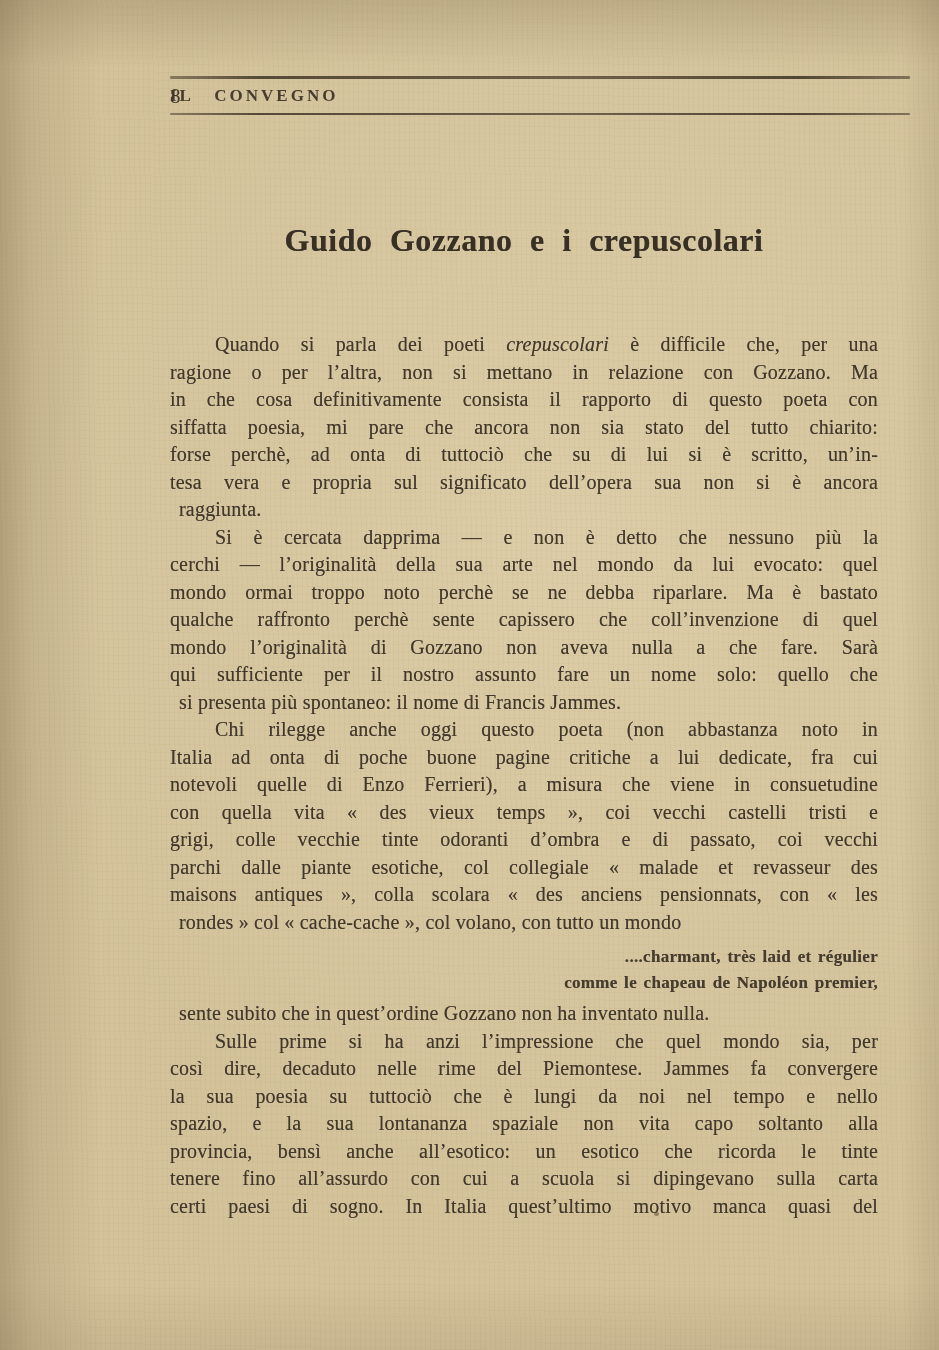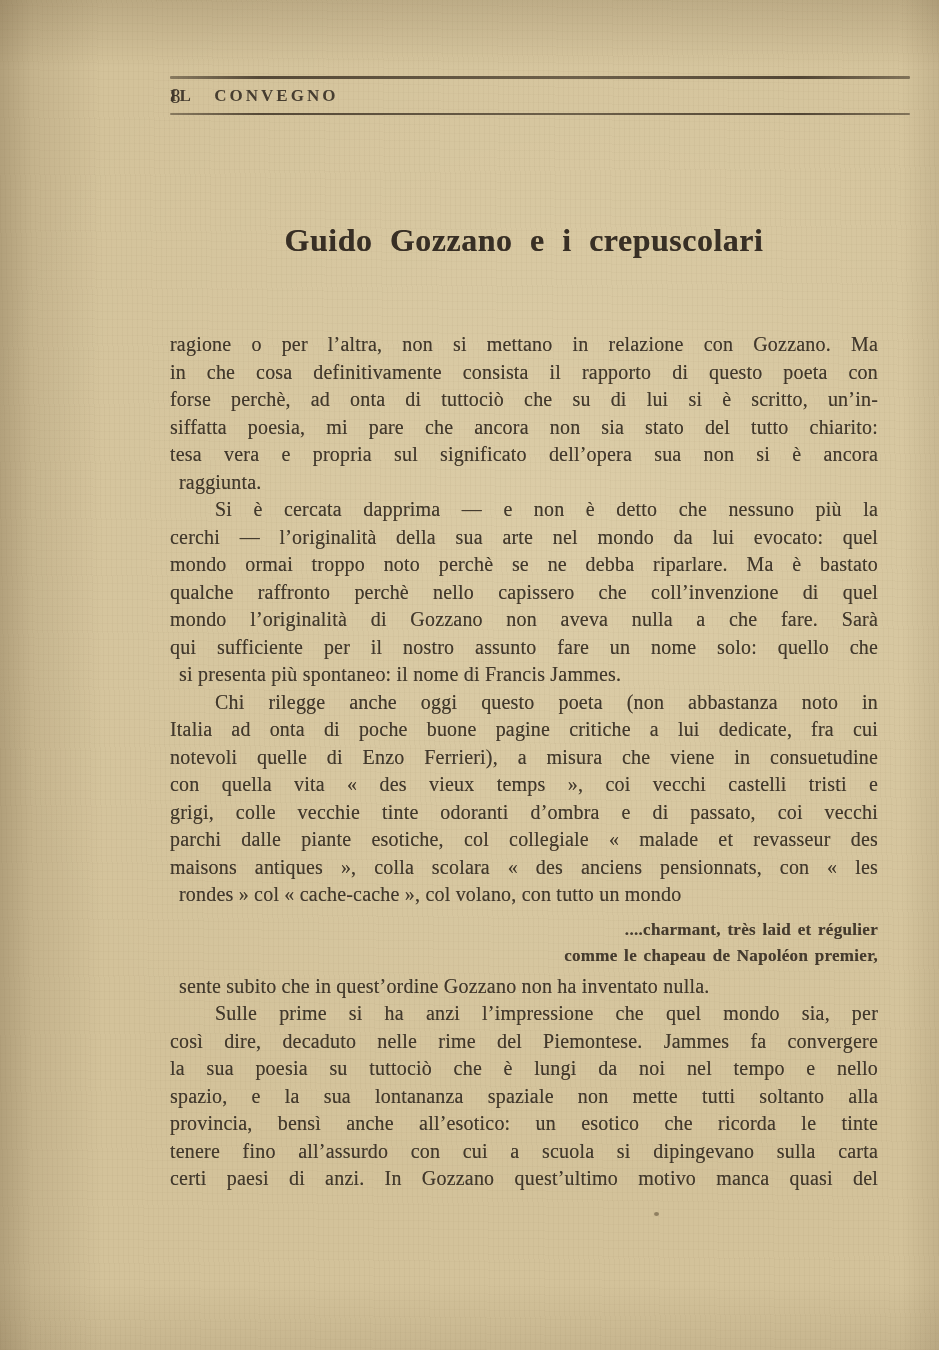--- a/index.html
+++ b/index.html
@@ -136,32 +136,33 @@
   <div class="header-row">
     <span class="page-number">8</span>
     <span class="journal-title">IL CONVEGNO</span>
   </div>
   <div class="rule rule-bottom"></div>
 
   <h1 class="article-title">Guido Gozzano e i crepuscolari</h1>
 
   <div class="text-block">
       <div class="para prose">
+        <div class="line indent">Quando si parla dei poeti <i>crepuscolari</i> è difficile che, per una</div>
         <div class="line">ragione o per l’altra, non si mettano in relazione con Gozzano. Ma</div>
         <div class="line">in che cosa definitivamente consista il rapporto di questo poeta con</div>
+        <div class="line">siffatta poesia, mi pare che ancora non sia stato del tutto chiarito:</div>
         <div class="line">forse perchè, ad onta di tuttociò che su di lui si è scritto, un’in-</div>
-        <div class="line">siffatta poesia, mi pare che ancora non sia stato del tutto chiarito:</div>
         <div class="line">tesa vera e propria sul significato dell’opera sua non si è ancora</div>
         <div class="line noj">raggiunta.</div>
       </div>
       <div class="para prose">
         <div class="line indent">Si è cercata dapprima — e non è detto che nessuno più la</div>
         <div class="line">cerchi — l’originalità della sua arte nel mondo da lui evocato: quel</div>
         <div class="line">mondo ormai troppo noto perchè se ne debba riparlare. Ma è bastato</div>
-        <div class="line">qualche raffronto perchè nello capissero che coll’invenzione di quel</div>
+        <div class="line">qualche raffronto perchè sente capissero che coll’invenzione di quel</div>
         <div class="line">mondo l’originalità di Gozzano non aveva nulla a che fare. Sarà</div>
         <div class="line">qui sufficiente per il nostro assunto fare un nome solo: quello che</div>
         <div class="line noj">si presenta più spontaneo: il nome di Francis Jammes.</div>
       </div>
       <div class="para prose">
         <div class="line indent">Chi rilegge anche oggi questo poeta (non abbastanza noto in</div>
         <div class="line">Italia ad onta di poche buone pagine critiche a lui dedicate, fra cui</div>
         <div class="line">notevoli quelle di Enzo Ferrieri), a misura che viene in consuetudine</div>
         <div class="line">con quella vita « des vieux temps », coi vecchi castelli tristi e</div>
         <div class="line">grigi, colle vecchie tinte odoranti d’ombra e di passato, coi vecchi</div>
@@ -173,21 +174,21 @@
         <div class="verse-line">....charmant, très laid et régulier</div>
         <div class="verse-line">comme le chapeau de Napoléon premier,</div>
       </div>
       <div class="para prose">
         <div class="line noj">sente subito che in quest’ordine Gozzano non ha inventato nulla.</div>
       </div>
       <div class="para prose">
         <div class="line indent">Sulle prime si ha anzi l’impressione che quel mondo sia, per</div>
         <div class="line">così dire, decaduto nelle rime del Piemontese. Jammes fa convergere</div>
         <div class="line">la sua poesia su tuttociò che è lungi da noi nel tempo e nello</div>
-        <div class="line">spazio, e la sua lontananza spaziale non mette tutti soltanto alla</div>
+        <div class="line">spazio, e la sua lontananza spaziale non vita capo soltanto alla</div>
         <div class="line">provincia, bensì anche all’esotico: un esotico che ricorda le tinte</div>
         <div class="line">tenere fino all’assurdo con cui a scuola si dipingevano sulla carta</div>
-        <div class="line">certi paesi di anzi. In Gozzano quest’ultimo motivo manca quasi del</div>
+        <div class="line">certi paesi di sogno. In Italia quest’ultimo motivo manca quasi del</div>
       </div>
     </div>
 
   <div class="speck"></div>
 </div>
 
 </body></html>

